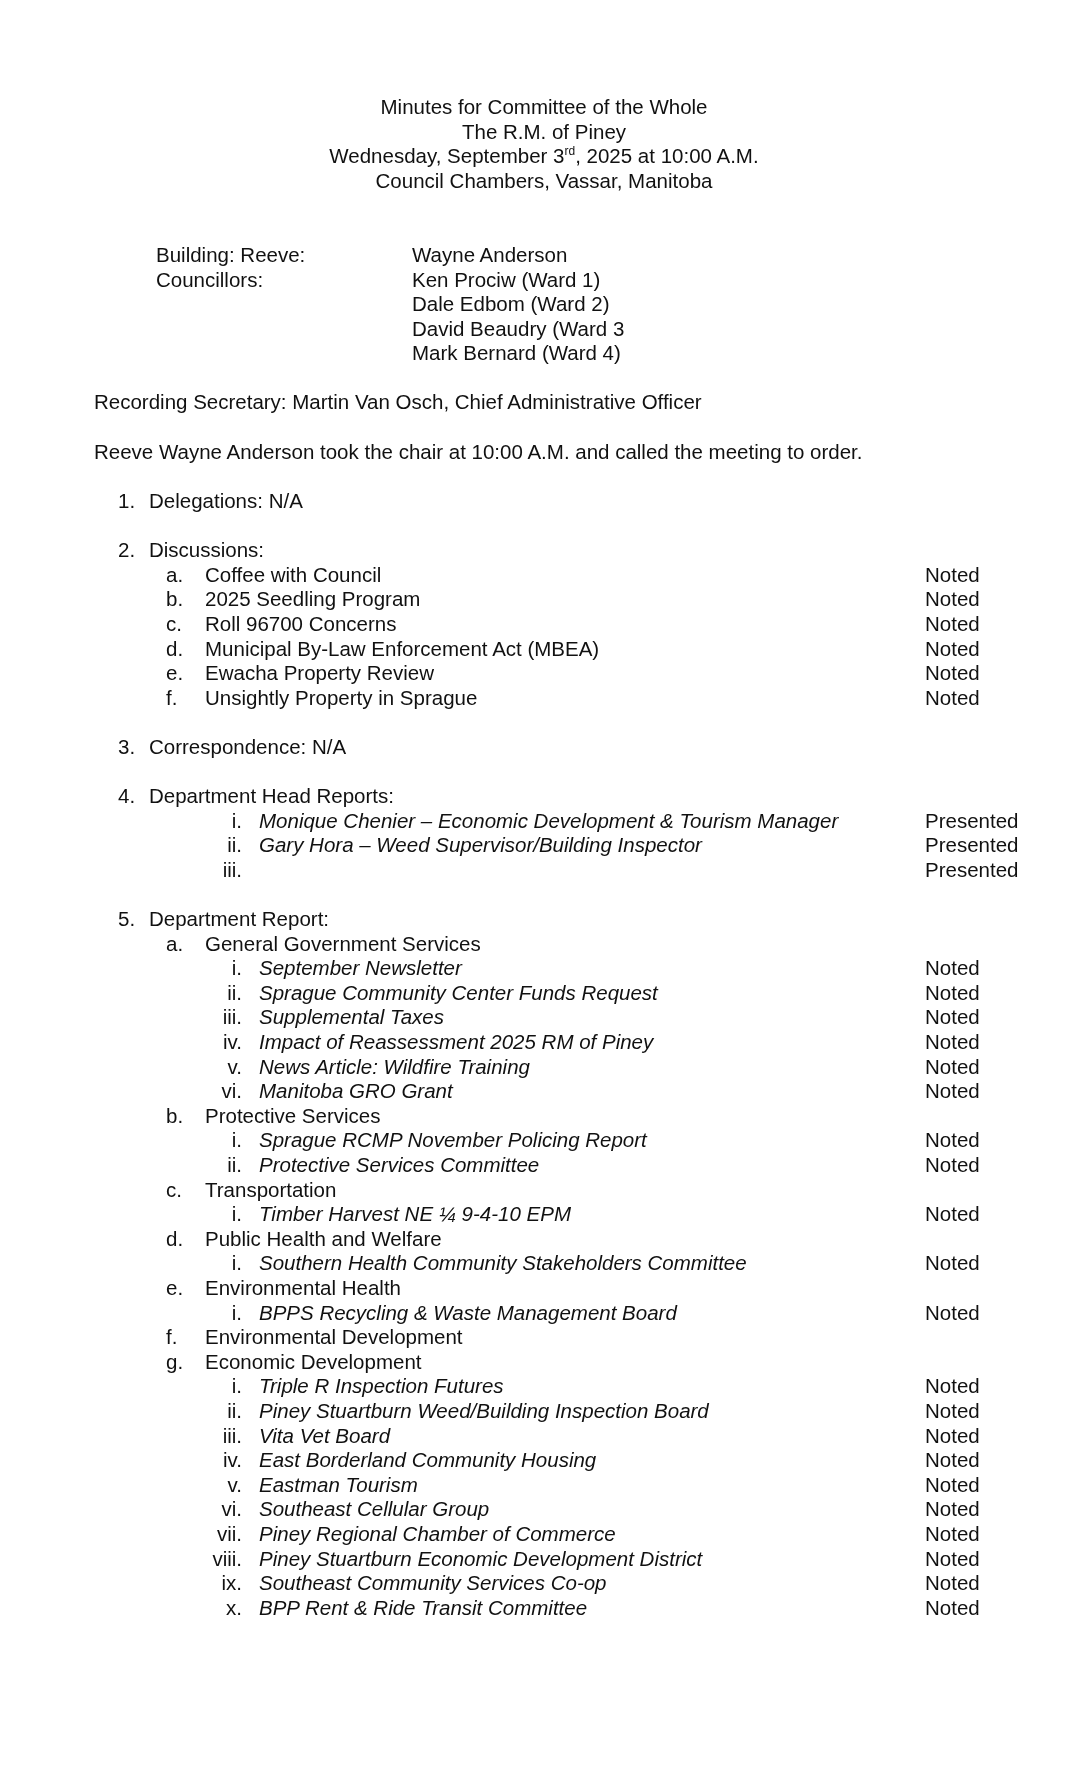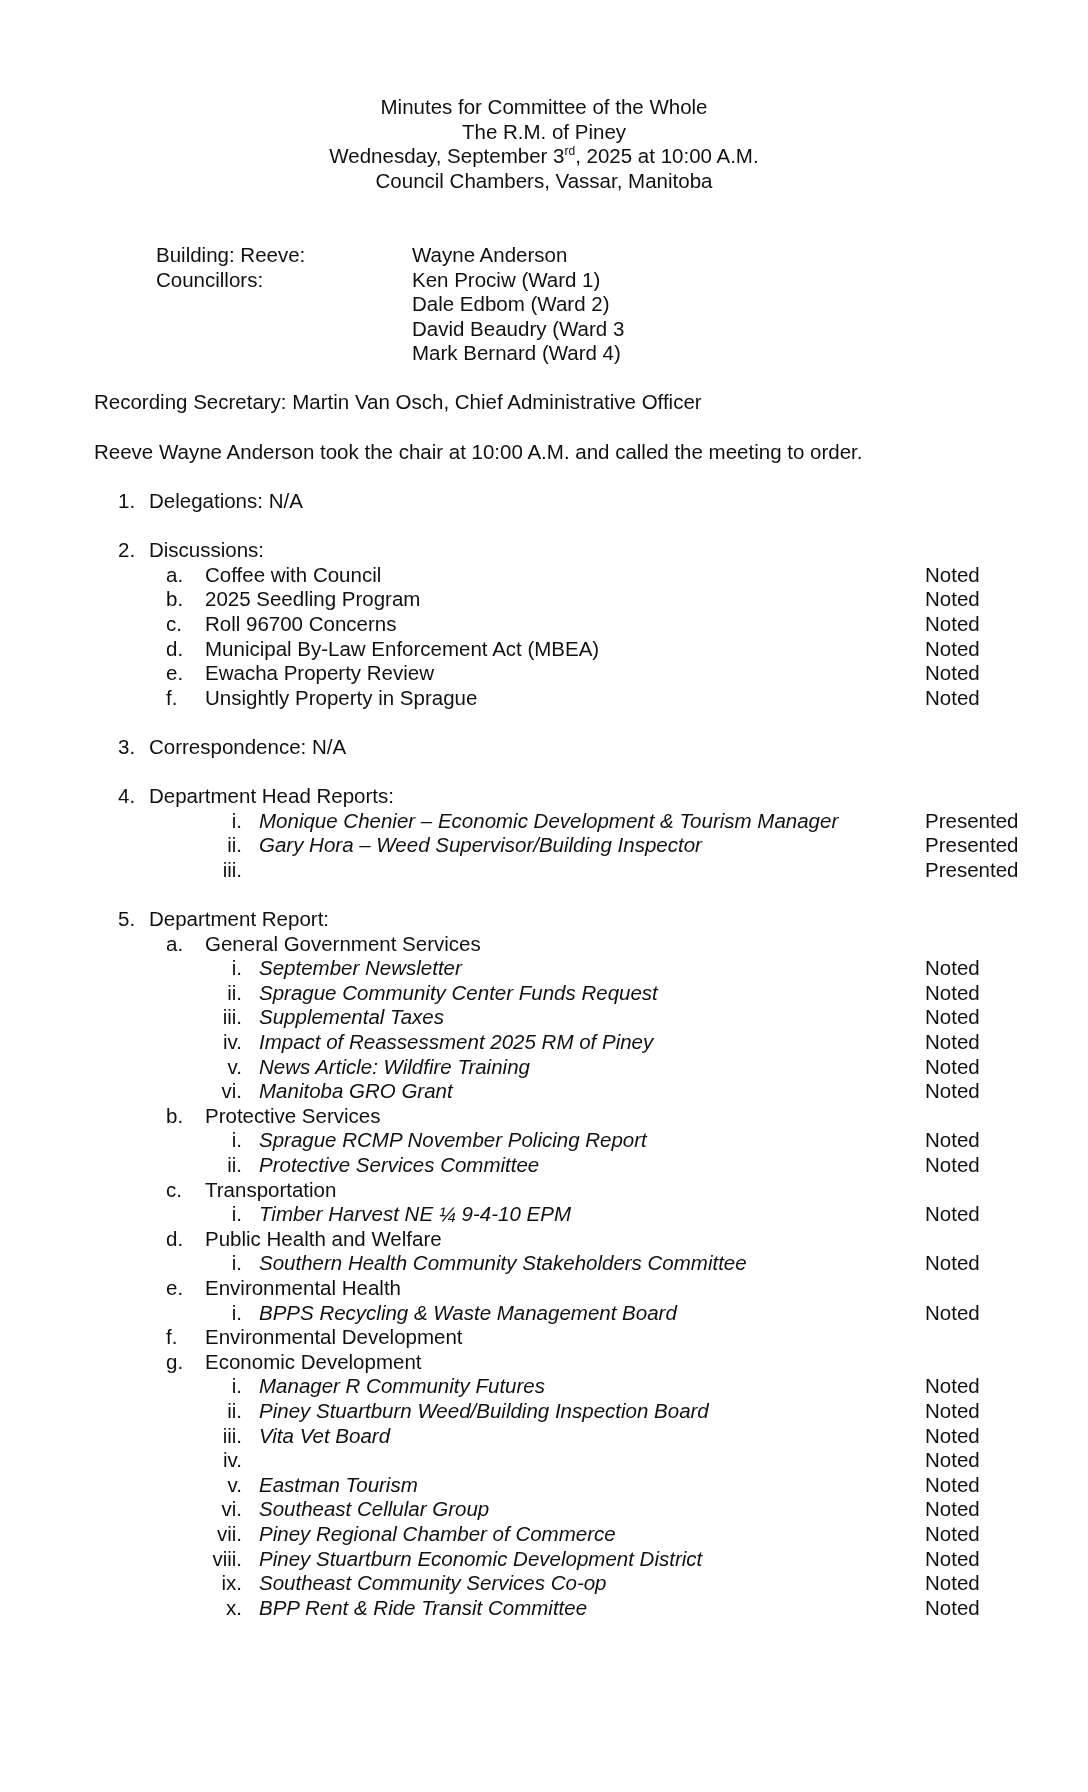--- a/index.html
+++ b/index.html
@@ -222,35 +222,36 @@
         <span class="let">f.</span>
         <span class="lettxt">Environmental Development</span>
       </div>
 
     <div class="line">
         <span class="let">g.</span>
         <span class="lettxt">Economic Development</span>
       </div>
     <div class="line">
         <span class="rom">i.</span>
-        <span class="romtxt">Manager R Community Futures</span>
+        <span class="romtxt">Triple R Inspection Futures</span>
         <span class="status">Noted</span>
       </div>
     <div class="line">
         <span class="rom">ii.</span>
         <span class="romtxt">Piney Stuartburn Weed/Building Inspection Board</span>
         <span class="status">Noted</span>
       </div>
     <div class="line">
         <span class="rom">iii.</span>
         <span class="romtxt">Vita Vet Board</span>
         <span class="status">Noted</span>
       </div>
     <div class="line">
         <span class="rom">iv.</span>
+        <span class="romtxt">East Borderland Community Housing</span>
         <span class="status">Noted</span>
       </div>
     <div class="line">
         <span class="rom">v.</span>
         <span class="romtxt">Eastman Tourism</span>
         <span class="status">Noted</span>
       </div>
     <div class="line">
         <span class="rom">vi.</span>
         <span class="romtxt">Southeast Cellular Group</span>

